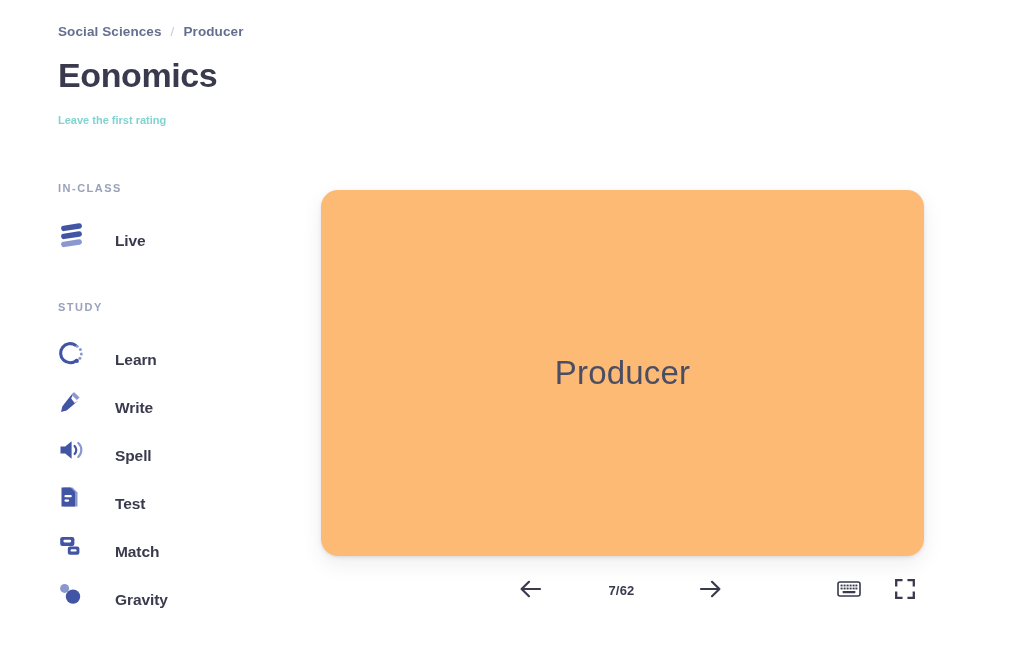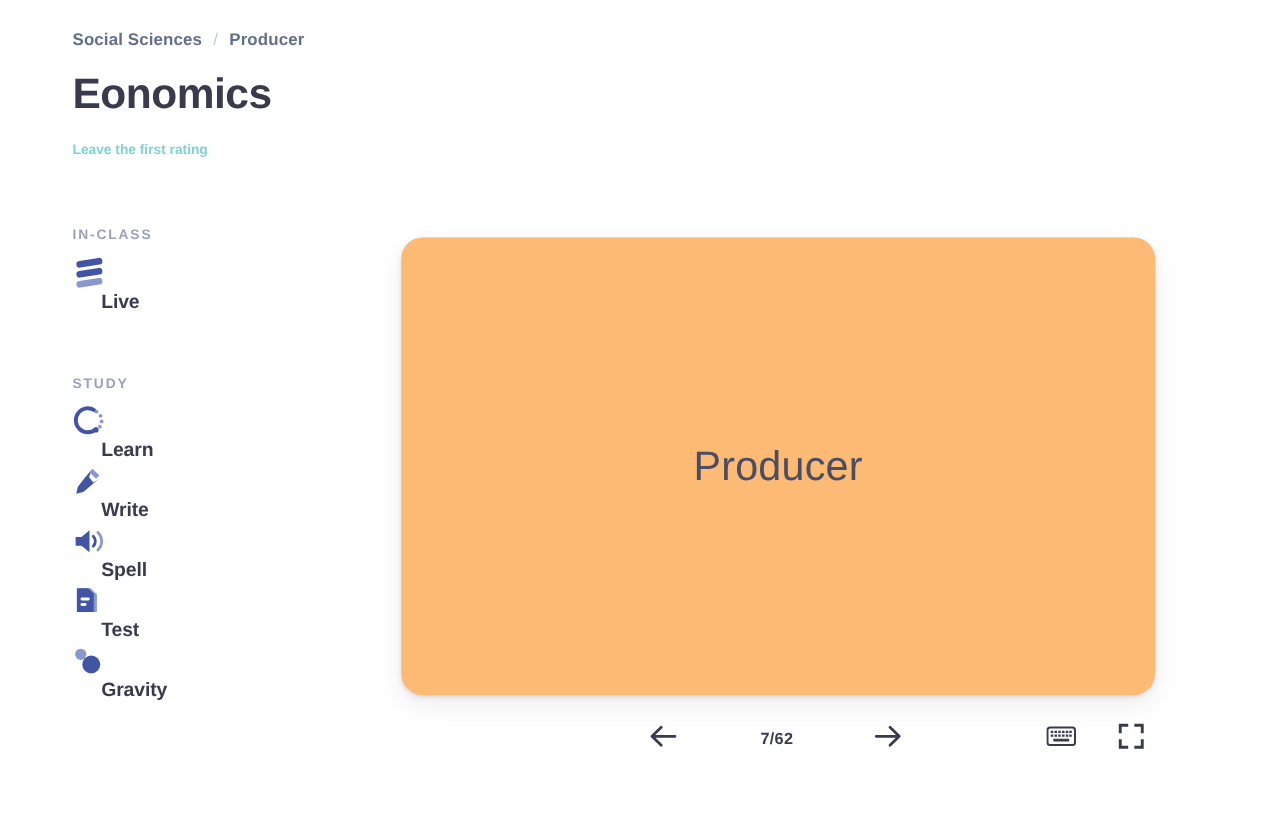--- a/index.html
+++ b/index.html
@@ -49,26 +49,25 @@
     font-size: 11px;
     font-weight: 700;
     letter-spacing: 1.5px;
     color: #9aa2ba;
     text-transform: uppercase;
   }
   .nav-group { margin-bottom: 10px; }
   .nav-group.study { margin-top: 51px; }
   .nav-item {
     display: flex;
-    align-items: flex-start;
+    align-items: flex-end;
     height: 47px;
     margin-top: 1px;
     cursor: pointer;
     text-decoration: none;
-    flex-direction: column;
   }
   .nav-icon {
     width: 34px;
     height: 30px;
     display: flex;
     align-items: center;
     justify-content: flex-start;
     flex: none;
   }
   .nav-label {
@@ -219,20 +218,31 @@
           <svg width="24" height="26" viewBox="0 0 24 26">
             <path d="M5.5 2.5 H14.5 L19.5 7.5 V21.5 H5.5 Z" fill="#8b98cf"></path>
             <path d="M3.5 2.5 H12.5 L17.0 7.0 V21.5 H3.5 Z" fill="#4255a4"></path>
             <rect x="6.4" y="10.0" width="7.4" height="2.3" rx="1.15" fill="#ffffff"></rect>
             <rect x="6.4" y="14.4" width="4.8" height="2.3" rx="1.15" fill="#ffffff"></rect>
           </svg>
         </span>
         <span class="nav-label">Test</span>
       </a>
 
+      <a class="nav-item" href="#">
+        <span class="nav-icon">
+          <svg width="26" height="24" viewBox="0 0 26 24">
+            <rect x="2.2" y="3.0" width="14.2" height="9.0" rx="2.2" fill="#4255a4"></rect>
+            <rect x="5.4" y="5.8" width="7.8" height="2.6" rx="1.3" fill="#ffffff"></rect>
+            <rect x="9.8" y="12.6" width="11.6" height="8.2" rx="2.2" fill="#4255a4"></rect>
+            <rect x="12.6" y="15.2" width="6.0" height="2.4" rx="1.2" fill="#ffffff"></rect>
+          </svg>
+        </span>
+        <span class="nav-label">Match</span>
+      </a>
 
       <a class="nav-item" href="#">
         <span class="nav-icon">
           <svg width="28" height="26" viewBox="0 0 28 26">
             <circle cx="6.6" cy="7.4" r="4.5" fill="#8b98cf"></circle>
             <circle cx="15.0" cy="15.6" r="7.2" fill="#4255a4"></circle>
           </svg>
         </span>
         <span class="nav-label">Gravity</span>
       </a>

